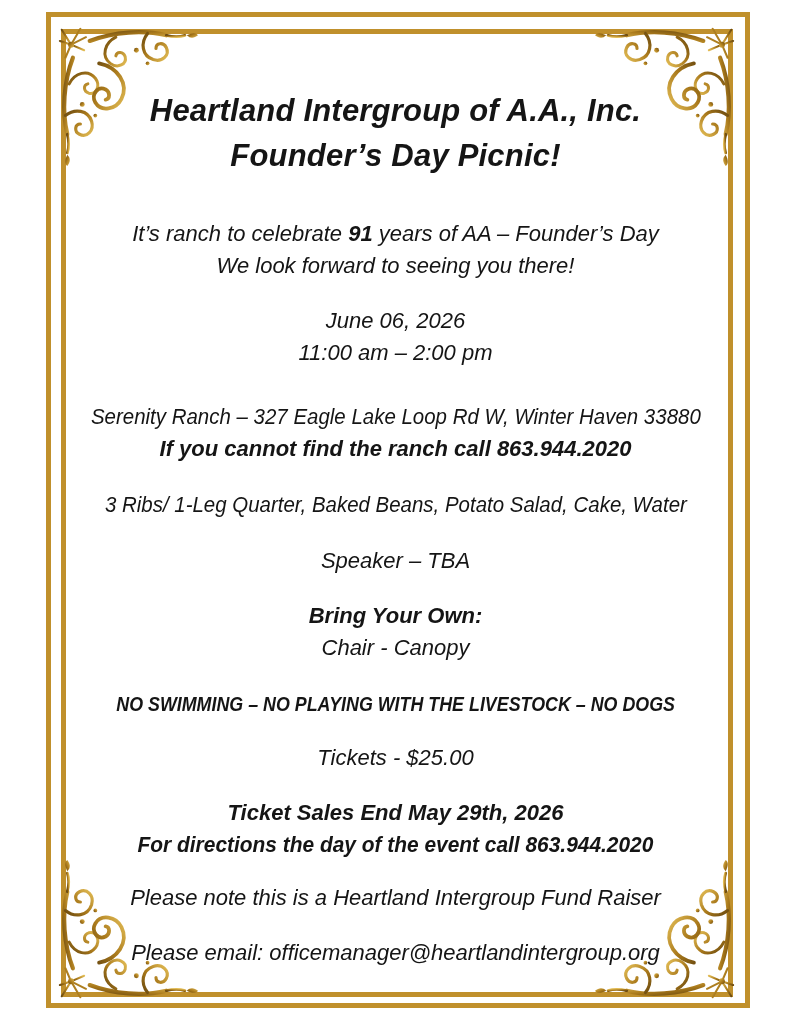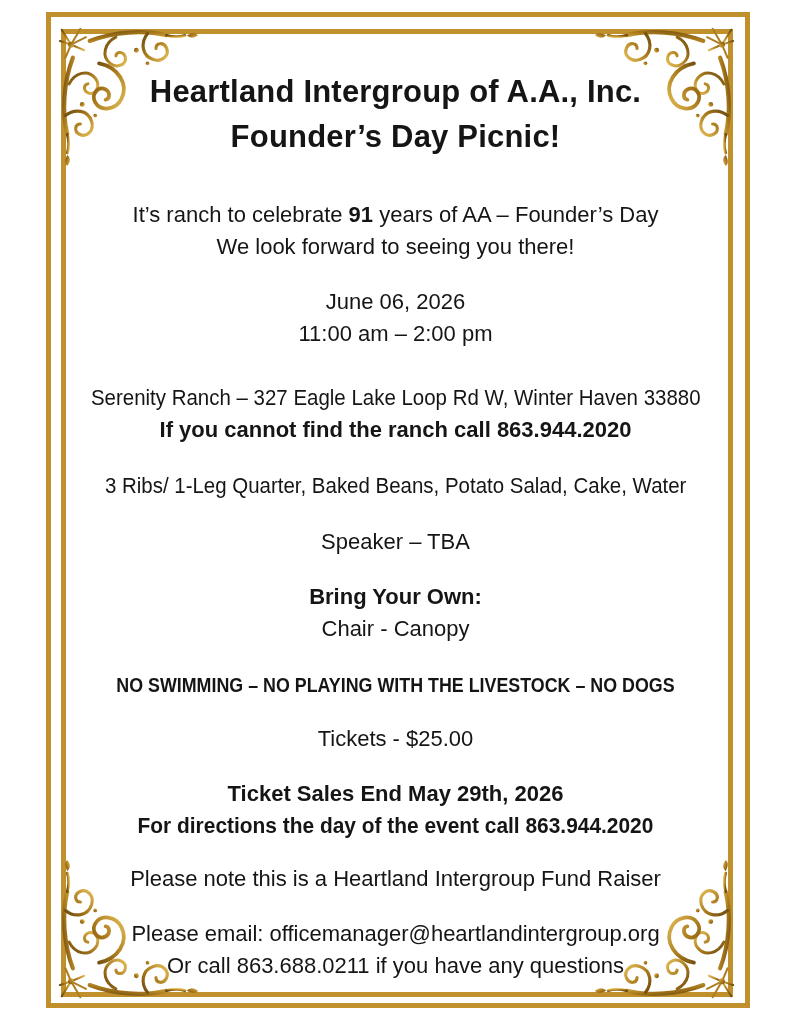--- a/index.html
+++ b/index.html
@@ -15,21 +15,21 @@
   .corner{position:absolute;width:140px;height:140px;}
   .corner.tl{left:58px;top:26px;}
   .corner.tr{right:56px;top:26px;transform:scaleX(-1);}
   .corner.bl{left:58px;bottom:24px;transform:scaleY(-1);}
   .corner.br{right:56px;bottom:24px;transform:scale(-1,-1);}
   .corner svg{display:block;width:100%;height:100%;}
   stop.s1{stop-color:var(--gold-dark,#6B4A10);}
   stop.s2{stop-color:var(--gold-mid,#A9791B);}
   stop.s3{stop-color:var(--gold-light,#E2BC55);}
 
-  .content{position:absolute;left:72px;right:72px;top:31px;text-align:center;}
+  .content{position:absolute;left:72px;right:72px;top:50px;text-align:center;font-style:italic;}
   .blk{font-size:22px;line-height:32px;}
   .title{font-size:31px;line-height:45px;font-weight:bold;letter-spacing:.2px;}
   .b{font-weight:bold;}
   .fit{display:flex;justify-content:center;}
   .fit>span{white-space:nowrap;display:inline-block;transform:scaleX(var(--sx,1));transform-origin:center;}
   .rules{font-size:21px;font-weight:bold;}
 </style>
 </head>
 <body>
 
@@ -218,16 +218,15 @@
         <span style="--sx:.95">For directions the day of the event call 863.944.2020</span>
       </div>
   </div>
 
   <div class="blk fit" style="margin-top:21px">
     <span>Please note this is a Heartland Intergroup Fund Raiser</span>
   </div>
 
   <div class="blk" style="margin-top:23px">
     <div>Please email: officemanager@heartlandintergroup.org</div>
-    <div>Or call 863.688.0211 if you have any questions</div>
   </div>
 
 </main>
 
 </body></html>

